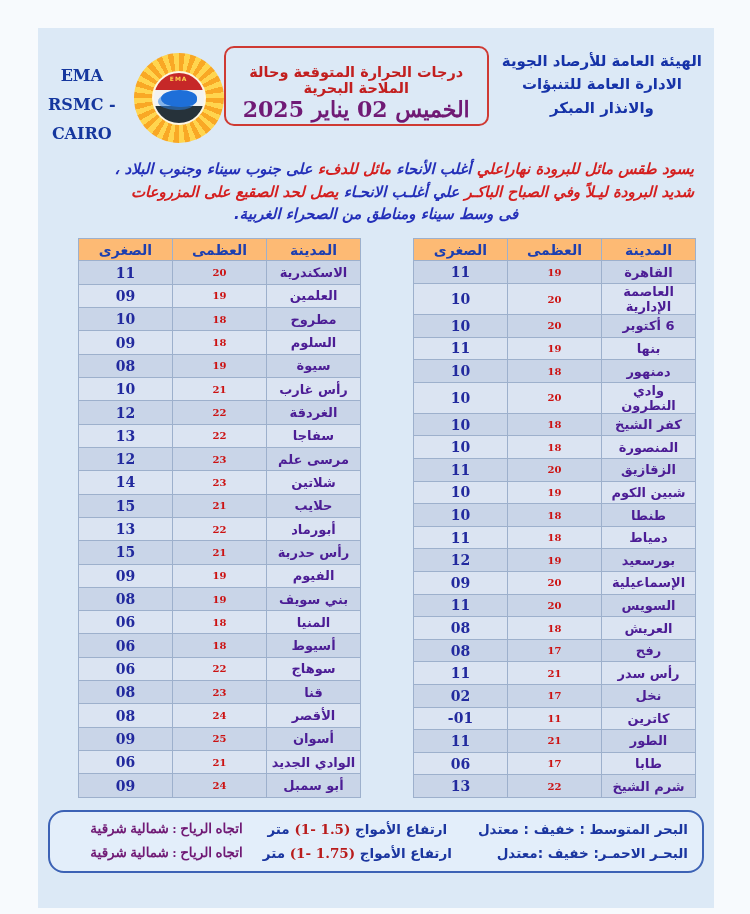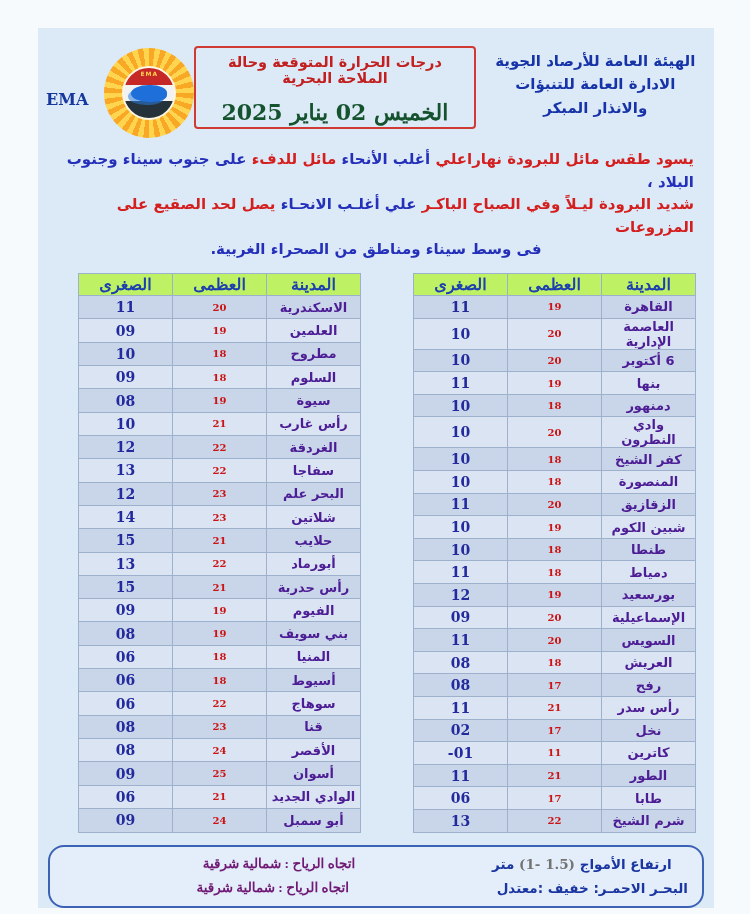--- a/index.html
+++ b/index.html
@@ -3,55 +3,55 @@
 <meta charset="utf-8">
 <style>
   * { margin:0; padding:0; box-sizing:border-box; }
   body { font-family:"DejaVu Sans", sans-serif; background:#f7fafd; width:750px; height:914px; overflow:hidden; }
   .page { width:750px; height:914px; background:#f7fafd; position:relative; }
   .content { position:absolute; left:38px; top:28px; width:676px; height:880px; background:#dce9f6; padding:8px 6px 0 6px; }
 
   
   .header { display:flex; justify-content:space-between; align-items:flex-start; padding:4px 6px 0 2px; }
   .org { text-align:center; color:#1633a8; font-weight:bold; font-size:15px; line-height:1.55; padding-top:10px;padding-left:13px; }
-  .title-box { border:2px solid #cf3a33; border-radius:4px; padding:6px 10px 2px; text-align:center; margin-top:6px; background:transparent; }
+  .title-box { border:2px solid #cf3a33; border-radius:10px; padding:16px 10px 2px; text-align:center; margin-top:6px; background:transparent; }
   .title-box .ttl { color:#c21f1f; font-weight:bold; font-size:14.5px; }
-  .title-box .dt { color:#14532d; font-weight:bold; font-size:22px; font-family:"DejaVu Serif", serif; margin-top:13px; }
+  .title-box .dt { color:#701a75; font-weight:bold; font-size:22px; font-family:"DejaVu Serif", serif; margin-top:0; }
   .brand { display:flex; align-items:center; gap:16px; padding-top:8px; }
   .logo { width:90px; height:90px; border-radius:50%; background:repeating-conic-gradient(#f9a825 0deg 7.5deg, #ffd54f 7.5deg 15deg); display:flex; align-items:center; justify-content:center; flex:0 0 auto; }
   .logo-inner { width:54px; height:54px; border-radius:50%; border:2px solid #fdf6e3; background:linear-gradient(180deg,#c62828 0 34%, #f2f2f2 34% 66%, #26323a 66% 100%); position:relative; overflow:hidden; }
   .logo-ema { position:absolute; top:2px; left:0; right:0; text-align:center; color:#ffd54f; font-size:6px; font-weight:bold; letter-spacing:1px; }
   .logo-cloud { position:absolute; top:17px; left:7px; width:36px; height:17px; background:#1e6fd9; border-radius:60% 55% 50% 60%; box-shadow:-3px 3px 0 rgba(42,125,224,.55); }
   .ema-text { font-family:"DejaVu Serif", serif; font-weight:bold; color:#15379e; font-size:16px; text-align:center; line-height:1.8; direction:ltr; padding-top:14px; }
 
   
-  .forecast { margin:10px 14px 11px 14px; font-weight:bold; font-size:15px; line-height:1.5; }
+  .forecast { margin:10px 14px 11px 14px; font-weight:bold; font-size:15px; line-height:1.5;font-style:italic; }
   .fline { text-align:right; }
   .fline.center { text-align:center; }
   .c-red { color:#d41f1f; }
   .c-blue { color:#2430b9; }
 
   
   .tables { display:flex; justify-content:space-between; margin-top:12px; padding:0 12px 0 34px; }
   table { border-collapse:collapse; width:283px; table-layout:fixed; border:1px solid #5b79ad; }
   th, td { border:1px solid #9db0cc; height:22.6px; padding:0 2px; text-align:center; vertical-align:middle; }
-  th { background:#bef264; color:#1d3fb0; font-size:16px; font-weight:bold;font-family:Liberation Serif, serif; }
+  th { background:#fdba74; color:#1d3fb0; font-size:14px; font-weight:bold; }
   tbody tr:nth-child(odd)  td { background:#c9d5e8; }
   tbody tr:nth-child(even) td { background:#dbe4f2; }
   td.city { width:110px; color:#4c1d95; font-weight:bold; font-size:13px; }
   td.tmax { width:78px; color:#cc1212; font-weight:bold; font-size:10px; font-family:"DejaVu Serif", serif; direction:ltr; }
   td.tmin { width:93px; color:#222a9e; font-weight:bold; font-size:14px; font-family:"DejaVu Serif", serif; direction:ltr; }
 
   
   .marine { margin:12px 4px 0 4px; border:2px solid #3c62b5; border-radius:16px; background:#e3eefa; padding:5px 14px 6px; }
   .mrow { display:flex; align-items:center; height:24px; }
   .mrow .sea  { flex:0 0 36%; text-align:right; color:#1b36a0; font-weight:bold; font-size:13.5px; }
   .mrow .wav  { flex:0 0 34%; text-align:center; color:#1b36a0; font-weight:bold; font-size:13.5px; }
   .mrow .wnd  { flex:1; text-align:center; color:#701a75; font-weight:bold; font-size:13.5px; padding-left:18px;font-family:Liberation Serif, serif; }
-  .wav .val { color:#737373; font-family:"DejaVu Serif", serif; direction:ltr; unicode-bidi:embed; }
+  .wav .val { color:#b91c1c; font-family:"DejaVu Serif", serif; direction:ltr; unicode-bidi:embed; }
 </style>
 </head>
 <body>
 
 <div class="page">
   <div class="content">
 
     <div class="header">
       <div class="org">
         <div>الهيئة العامة للأرصاد الجوية</div>
@@ -63,20 +63,21 @@
       </div>
       <div class="brand">
         <div class="logo">
           <div class="logo-inner">
             <div class="logo-ema">EMA</div>
             <div class="logo-cloud"></div>
           </div>
         </div>
         <div class="ema-text">
           <div>EMA</div>
+          <div>RSMC - CAIRO</div>
         </div>
       </div>
     </div>
 
     <div class="forecast" id="forecast">
         <div class="fline"><span class="c-red">يسود طقس مائل للبرودة نهاراعلي </span><span class="c-blue">أغلب الأنحاء </span><span class="c-red">مائل للدفء </span><span class="c-blue">على جنوب سيناء وجنوب البلاد ،</span></div>
         <div class="fline"><span class="c-red">شديد البرودة ليـلاً وفي الصباح الباكـر </span><span class="c-blue">علي أغلـب الانحـاء </span><span class="c-red">يصل لحد الصقيع على المزروعات</span></div>
         <div class="fline center"><span class="c-blue">فى وسط سيناء ومناطق من الصحراء الغربية.</span></div>
       </div>
 
@@ -250,21 +251,21 @@
               <td class="city">الغردقة</td>
               <td class="tmax">22</td>
               <td class="tmin">12</td>
             </tr>
             <tr>
               <td class="city">سفاجا</td>
               <td class="tmax">22</td>
               <td class="tmin">13</td>
             </tr>
             <tr>
-              <td class="city">البحر علم</td>
+              <td class="city">مرسى علم</td>
               <td class="tmax">23</td>
               <td class="tmin">12</td>
             </tr>
             <tr>
               <td class="city">شلاتين</td>
               <td class="tmax">23</td>
               <td class="tmin">14</td>
             </tr>
             <tr>
               <td class="city">حلايب</td>
@@ -330,23 +331,25 @@
               <td class="city">أبو سمبل</td>
               <td class="tmax">24</td>
               <td class="tmin">09</td>
             </tr>
           </tbody>
       </table>
     </div>
 
     <div class="marine" id="marine">
         <div class="mrow">
+          <div class="sea">البحر المتوسط : خفيف : معتدل</div>
           <div class="wav"><span>ارتفاع الأمواج </span><span class="val">(1- 1.5)</span><span> متر</span></div>
           <div class="wnd">اتجاه الرياح : شمالية شرقية</div>
         </div>
         <div class="mrow">
           <div class="sea">البحـر الاحمـر:  خفيف :معتدل</div>
+          <div class="wav"><span>ارتفاع الأمواج </span><span class="val">(1- 1.75)</span><span> متر</span></div>
           <div class="wnd">اتجاه الرياح : شمالية شرقية</div>
         </div>
       </div>
 
   </div>
 </div>
 
 </body></html>

